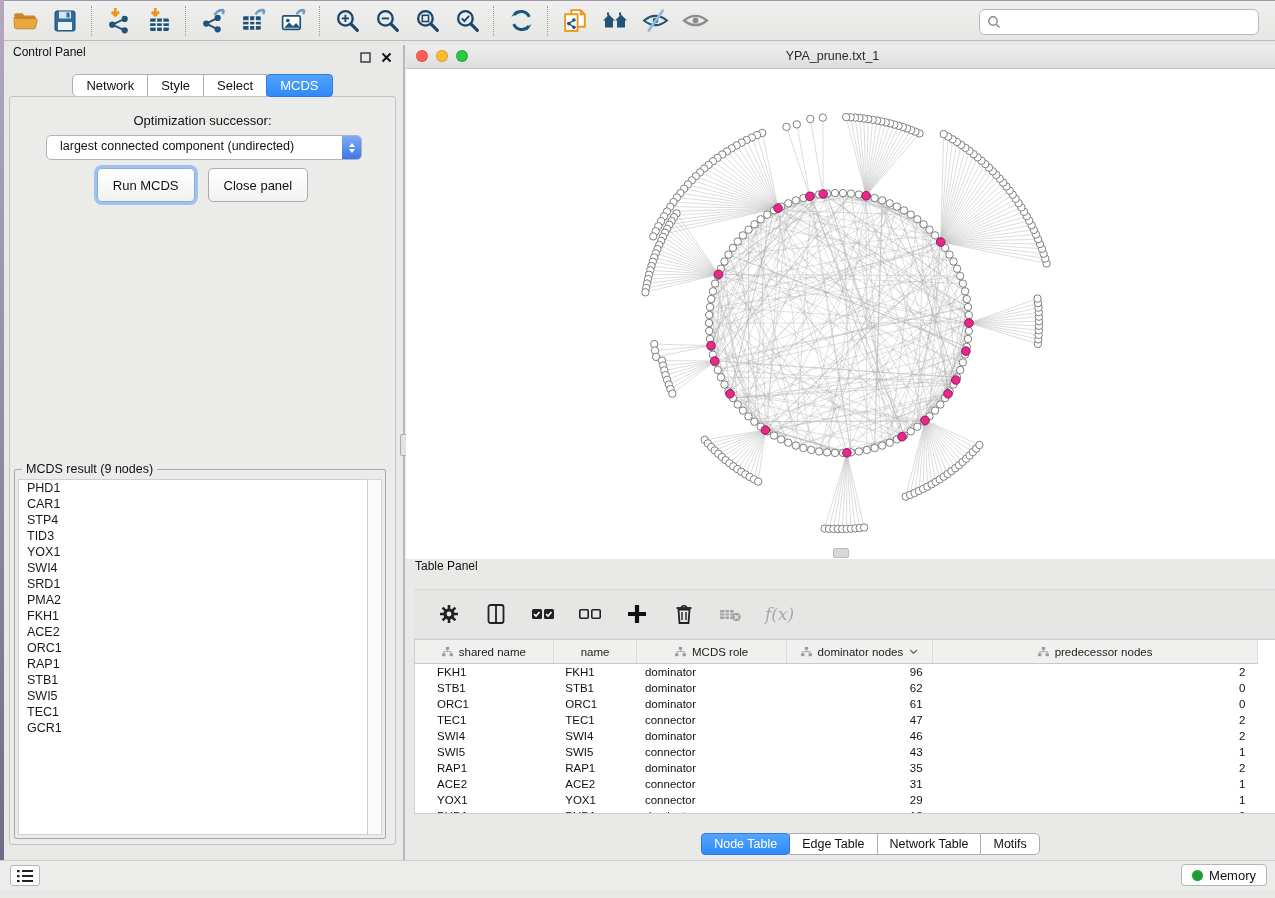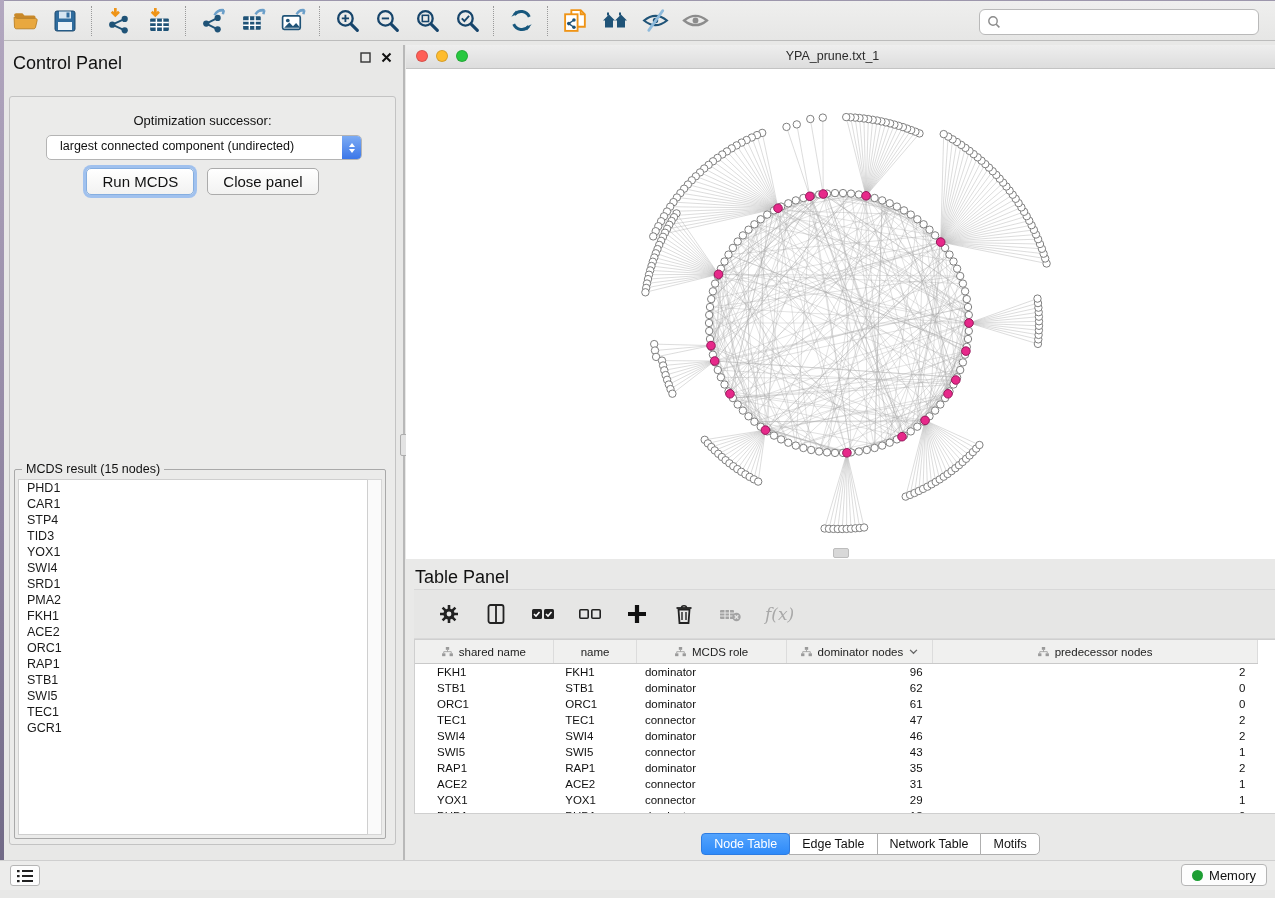--- a/index.html
+++ b/index.html
@@ -14,36 +14,36 @@
   .search-box{position:absolute;right:16px;top:8px;width:278px;height:24px;background:#fff;border:1px solid #b9b9b9;border-radius:6px;}
   .search-box svg{position:absolute;left:7px;top:5px;}
   .search-box input{position:absolute;left:26px;top:1px;right:4px;bottom:1px;border:none;outline:none;font-size:12.5px;background:transparent;width:246px;}
   
   .left-strip{left:0;top:0;width:4px;height:889px;background:linear-gradient(#b3a8c0,#8d829f 60%,#6f6885);}
   .bottom-strip{left:0;top:889px;right:0;height:9px;
      background:linear-gradient(90deg,#2c3a4a,#3d5266 18%,#24303f 40%,#41566b 63%,#2a3razy 0),linear-gradient(90deg,#2e3d4e,#46586a 30%,#253241 55%,#3a4e61 80%,#222e3c);}
   
   .control-panel{left:4px;top:45px;width:397px;height:815px;}
   .panel-header{position:absolute;left:0;top:0;right:0;height:24px;}
-  .panel-title{position:absolute;left:9px;top:8px;font-size:18px;color:#111;}
+  .panel-title{position:absolute;left:9px;top:0;font-size:12px;color:#111;}
   .win-ctl{position:absolute;top:5px;width:14px;height:14px;border:none;background:transparent;padding:0;display:flex;align-items:center;justify-content:center;}
   .ctl-tabs{position:absolute;left:0;right:0;top:29px;display:flex;justify-content:center;}
   .seg{background:#fff;border:1px solid #afafaf;padding:3px 13px;font-size:13px;margin-left:-1px;position:relative;color:#111;}
   .seg:first-child{border-radius:5px 0 0 5px;margin-left:0;}
   .seg:last-child{border-radius:0 5px 5px 0;}
   .seg.active{background:linear-gradient(#54a4fd,#2e8af9);border-color:#2d7ce2;color:#fff;z-index:2;border-radius:4px;}
   .mcds-pane{position:absolute;left:5px;top:51px;width:385px;height:747px;background:#ebebea;border:1px solid #c3c3c3;border-radius:3px;}
   .opt-label{position:absolute;left:0;right:0;top:16px;text-align:center;font-size:13px;color:#111;}
   .dropdown{position:absolute;left:36px;top:38px;width:314px;height:23px;background:#fff;border:1px solid #b4b4b4;border-radius:5px;}
   .dropdown .val{position:absolute;left:13px;top:3px;font-size:12.5px;color:#111;white-space:nowrap;}
   .stepper{position:absolute;right:0;top:0;bottom:0;width:19px;border-radius:0 4px 4px 0;background:linear-gradient(#7cabf4,#3c77e8);display:flex;flex-direction:column;align-items:center;justify-content:center;gap:2px;}
   .stepper .up{width:0;height:0;border-left:3.5px solid transparent;border-right:3.5px solid transparent;border-bottom:4px solid #fff;}
   .stepper .dn{width:0;height:0;border-left:3.5px solid transparent;border-right:3.5px solid transparent;border-top:4px solid #fff;}
   .btn-row{position:absolute;left:0;right:0;top:71px;display:flex;justify-content:center;gap:13px;}
-  .mac-btn{background:linear-gradient(#ffffff,#f2f2f1);border:1px solid #ababab;border-radius:5px;height:27px;padding:0 15px;font-size:15px;color:#111;}
+  .mac-btn{background:linear-gradient(#ffffff,#f2f2f1);border:1px solid #ababab;border-radius:5px;height:34px;padding:0 15px;font-size:13px;color:#111;}
   .mac-btn.focus{box-shadow:0 0 0 3px rgba(110,165,240,.6);border-color:#85aee0;}
   .groupbox{position:absolute;left:4px;right:9px;top:372px;height:368px;border:1px solid #a9a9a9;border-radius:2px;}
   .groupbox .legend{position:absolute;top:-8px;left:7px;background:#ebebea;padding:0 4px;font-size:12.5px;color:#111;}
   .mcds-list{position:absolute;left:3px;right:16px;top:9px;bottom:3px;background:#fff;border:1px solid #cfcfcf;overflow:hidden;}
   .mcds-list .item{font-size:12.5px;line-height:16px;padding-left:8px;}
   .list-sb{position:absolute;right:3px;top:9px;bottom:3px;width:13px;background:#fafafa;border:1px solid #d6d6d6;border-left:1px solid #cfcfcf;}
   
   .v-split-line{left:403px;top:45px;width:2px;height:815px;background:#b8b8b8;}
   .v-grip{left:400px;top:434px;width:8px;height:20px;background:#e3e3e3;border:1px solid #adadad;border-radius:2px;}
   
@@ -258,35 +258,41 @@
         <svg width="11" height="11" viewBox="0 0 11 11">
           <rect x="1" y="1" width="9" height="9" fill="none" stroke="#333" stroke-width="1.4"></rect>
         </svg>
       </button>
     <button class="win-ctl" style="right:8px;">
         <svg width="11" height="11" viewBox="0 0 11 11">
           <path d="M1.5 1.5l8 8M9.5 1.5l-8 8" stroke="#111" stroke-width="2"></path>
         </svg>
       </button>
   </div>
+  <div class="ctl-tabs" id="control-tabs">
+      <span class="seg">Network</span>
+      <span class="seg">Style</span>
+      <span class="seg">Select</span>
+      <span class="seg active">MCDS</span>
+    </div>
   <div class="mcds-pane">
     <div class="opt-label">Optimization successor:</div>
     <div class="dropdown">
       <span class="val">largest connected component (undirected)</span>
       <span class="stepper">
           <span class="up"></span>
           <span class="dn"></span>
         </span>
     </div>
     <div class="btn-row">
       <button class="mac-btn focus">Run MCDS</button>
       <button class="mac-btn">Close panel</button>
     </div>
     <div class="groupbox">
-      <span class="legend">MCDS result (15 nodes)</span>
+      <span class="legend">MCDS result (9 nodes)</span>
       <div class="mcds-list" id="mcds-list">
           <div class="item">PHD1</div>
           <div class="item">CAR1</div>
           <div class="item">STP4</div>
           <div class="item">TID3</div>
           <div class="item">YOX1</div>
           <div class="item">SWI4</div>
           <div class="item">SRD1</div>
           <div class="item">PMA2</div>
           <div class="item">FKH1</div>

